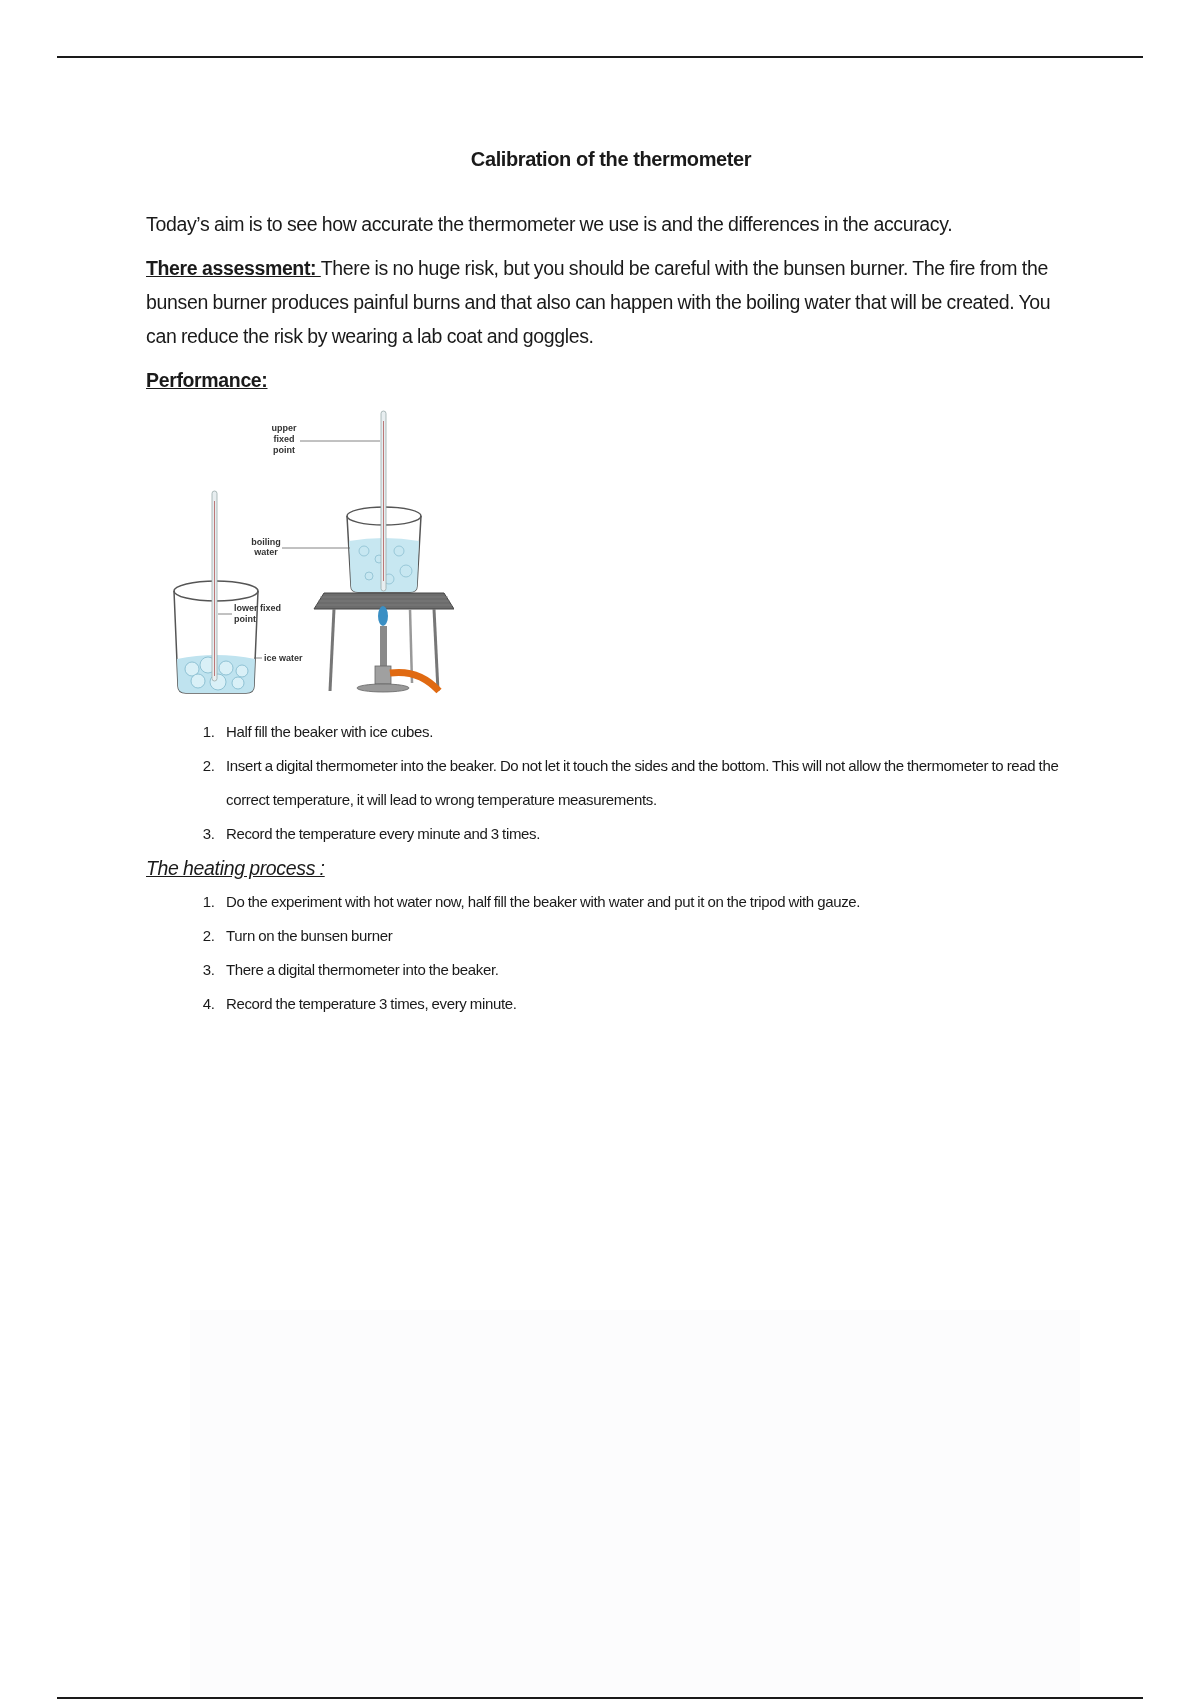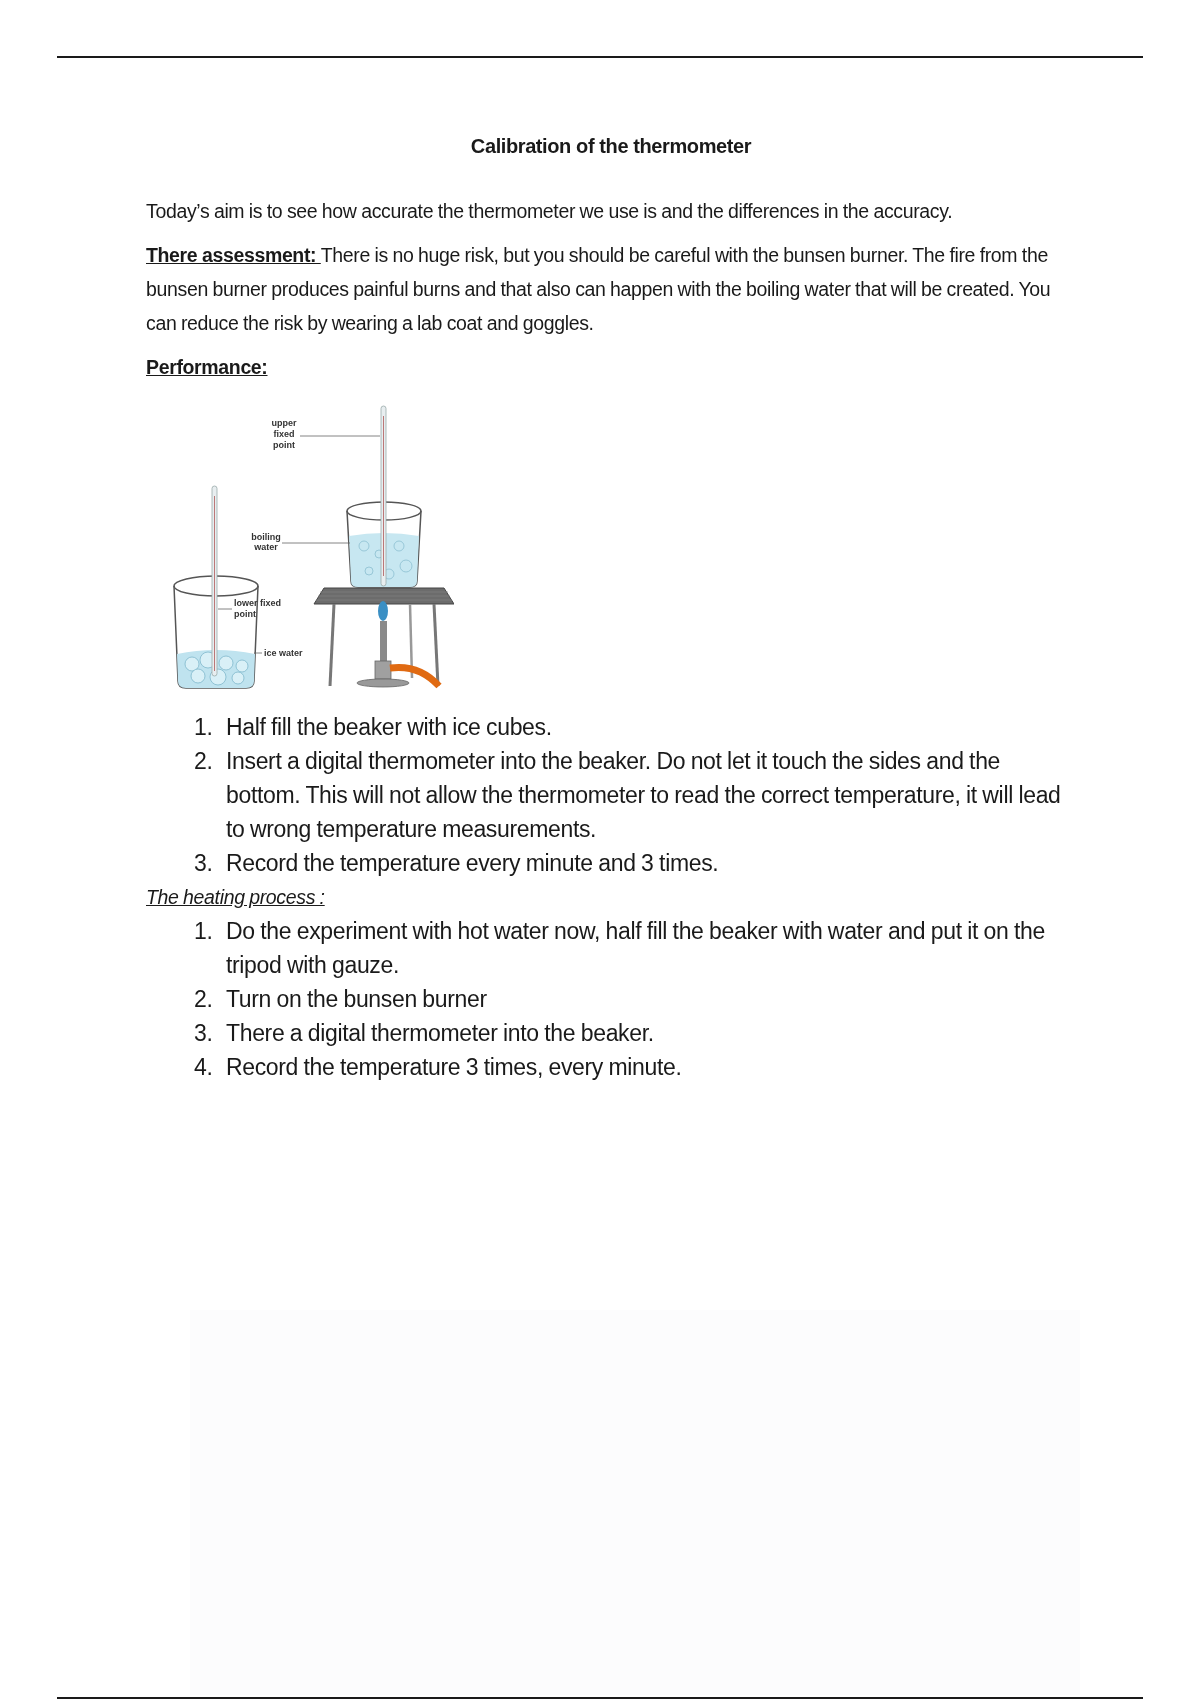--- a/index.html
+++ b/index.html
@@ -2,29 +2,29 @@
 <html><head>
 <meta charset="utf-8">
 <style>
   html, body { margin: 0; padding: 0; background: #ffffff; }
   body { width: 1200px; height: 1700px; position: relative; overflow: hidden;
          font-family: "Liberation Sans", sans-serif; color: #1a1a1a; }
   .rule { position: absolute; left: 57px; width: 1086px; height: 2px; background: #1a1a1a; }
   .rule.top { top: 56px; }
   .rule.bottom { top: 1697px; }
   .shade { position: absolute; left: 190px; top: 1310px; width: 890px; height: 385px; background: #fcfcfd; }
-  .page { position: absolute; left: 146px; top: 132px; width: 930px; }
+  .page { position: absolute; left: 146px; top: 145px; width: 930px; }
   .title { text-align: center; font-weight: bold; font-size: 20px; letter-spacing: -0.4px; margin: 0 0 34px 0; line-height: 28px; }
   p { font-size: 19.5px; line-height: 34px; margin: 0 0 10px 0; letter-spacing: -0.35px; word-spacing: -0.5px; }
   .lbl { font-weight: bold; text-decoration: underline; }
   .lbl-plain { text-decoration: underline; }
   sup { font-size: 10px; line-height: 0; vertical-align: 9px; }
-  ol { margin: 0; padding-left: 72px; font-size: 23px; line-height: 34px; letter-spacing: -0.35px; word-spacing: -0.5px; }
+  ol { margin: 0; padding-left: 72px; font-size: 15px; line-height: 34px; letter-spacing: -0.35px; word-spacing: -0.5px; }
   ol li { padding-left: 8px; margin: 0; }
-  .perf-head { margin-bottom: 12px; }
+  .perf-head { margin-bottom: 4px; }
   .diagram { width: 300px; height: 310px; margin: 0 0 4px 8px; display: block; }
   .heat-head { margin: 0 0 0 0; line-height: 34px; font-style: italic; }
   .diagram text { font-family: "Liberation Sans", sans-serif; font-size: 9px; font-weight: bold; fill: #333; }
 </style>
 </head>
 <body>
 
 <div class="rule top"></div>
 <div class="shade"></div>
 

